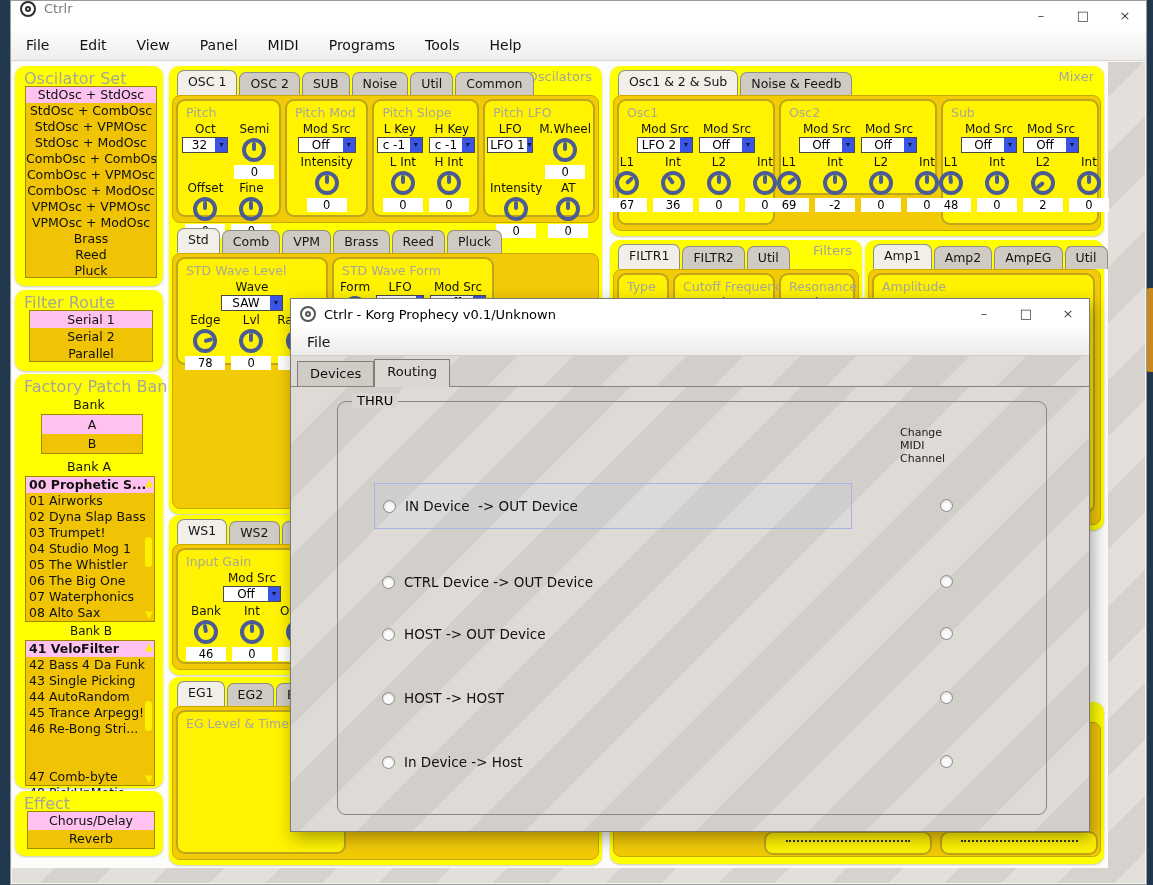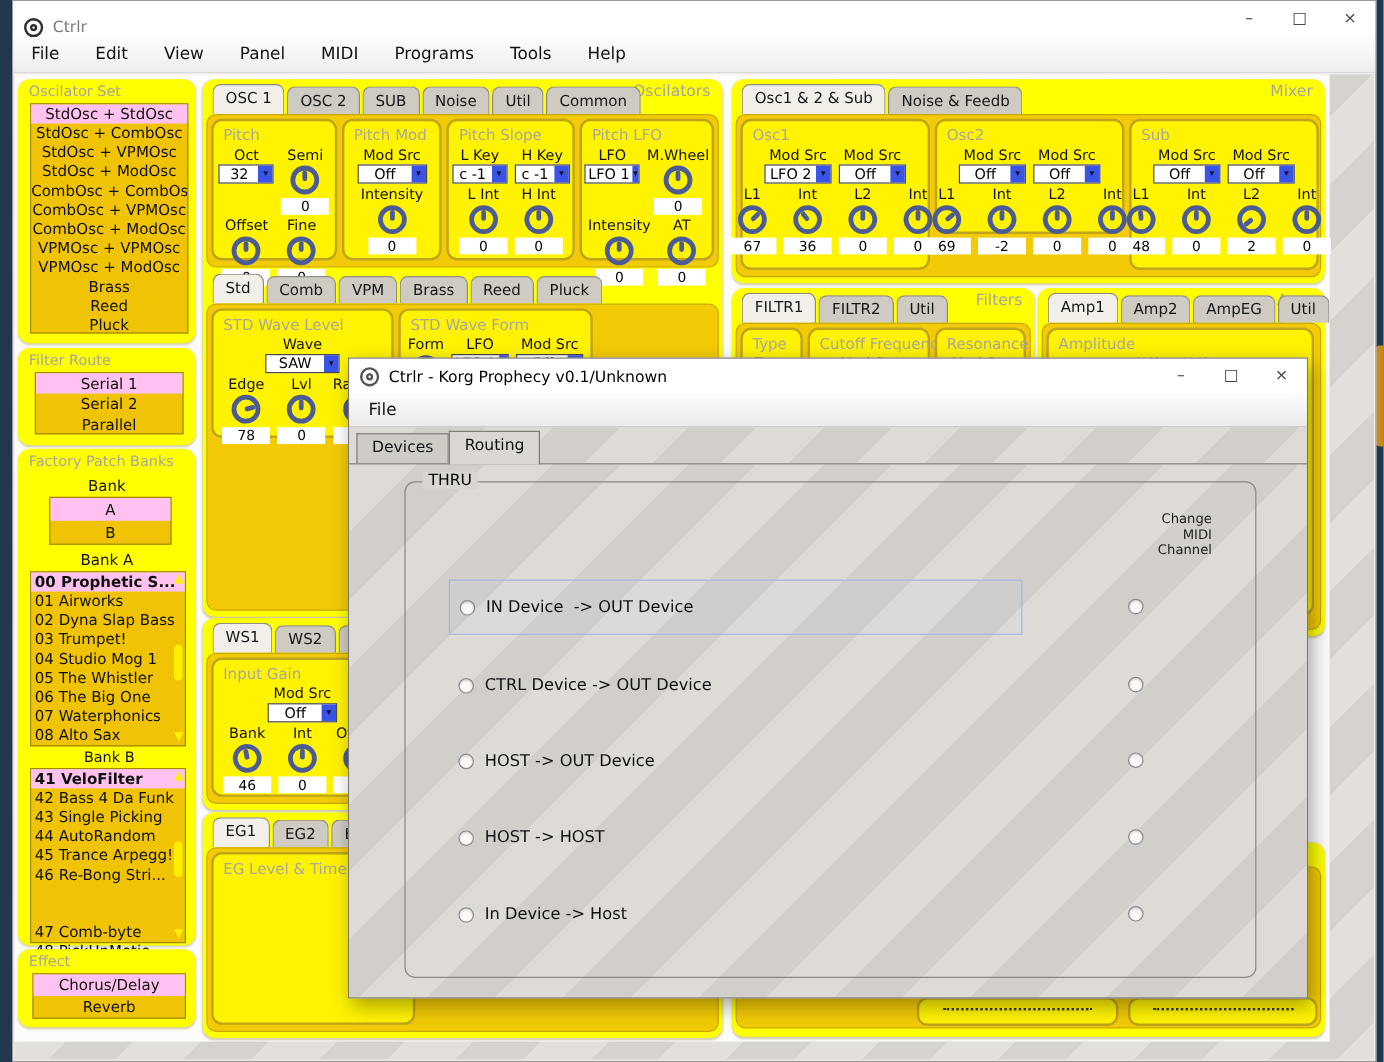--- a/index.html
+++ b/index.html
@@ -4,36 +4,36 @@
 <style>
   * { box-sizing: border-box; margin: 0; padding: 0; }
   html,body { width:1153px; height:885px; overflow:hidden; }
   body { font-family:"DejaVu Sans", sans-serif; background:#22384E; position:relative; }
 
   
   .edge-right-accent { position:absolute; right:0; top:288px; width:7px; height:84px; background:#C9891D; border-radius:4px 0 0 4px; }
 
   
   .mainwin { position:absolute; left:10px; top:0; right:6px; bottom:0; background:#F5F4F2; border:1px solid #9B9B9B; }
-  .titlebar { position:absolute; left:0; right:0; top:0; height:30px; background:#FFFFFF; display:flex; align-items:flex-end; }
+  .titlebar { position:absolute; left:0; right:0; top:0; height:30px; background:#FFFFFF; display:flex; align-items:flex-start; }
   .app-ico { width:16px; height:16px; border-radius:50%; border:2px solid #2E2E2E; margin-left:9px; position:relative; }
   .app-ico i { position:absolute; left:3px; top:3px; width:6px; height:6px; border-radius:50%; border:2px solid #2E2E2E; }
   .t-title { color:#7A7A7A; font-size:13px; margin-left:8px; }
   .wctrl { position:absolute; top:0; height:30px; width:42px; text-align:center; line-height:30px; color:#444; font-size:13px; }
   .wc-min { right:84px; } .wc-max { right:42px; } .wc-close { right:0; }
   .menubar { position:absolute; left:0; right:0; top:30px; height:30px; background:linear-gradient(#FCFCFC,#EFEEED); border-bottom:1px solid #D9D8D6; display:flex; }
   .menu-item { padding:0 15px; line-height:29px; font-size:14px; color:#111; }
 
   .content { position:absolute; left:1px; right:1px; top:61px; bottom:1px;
     background:repeating-linear-gradient(135deg,#E3E0DC 0 40px,#D6D3CF 40px 80px); }
   .canvas { position:absolute; left:0; top:0; width:1096px; height:806px; background:#FCFCFB; }
 
   
   .panel { position:absolute; background:#FFFF00; border-radius:10px; box-shadow:0 1px 2px rgba(120,110,0,.35); }
-  .p-title { position:absolute; top:3px; left:9px; font-size:12px; color:#A6A69B; white-space:nowrap; }
+  .p-title { position:absolute; top:3px; left:9px; font-size:16px; color:#A6A69B; white-space:nowrap; }
   .p-header { position:absolute; top:3px; right:10px; font-size:13px; color:#A6A69B; }
   .tabs { position:absolute; display:flex; align-items:flex-end; gap:2px; }
   .tab { height:23px; line-height:22px; padding:0 10px; font-size:12.5px; color:#161616; background:#CFCBC3; border:1px solid #8F8D85; border-bottom:none; border-radius:7px 7px 0 0; white-space:nowrap; }
   .tab.active { background:#F1EFE8; height:25px; }
   .tab-content { position:absolute; background:#F2CA06; border:1px solid #C9A900; border-radius:8px; display:flex; align-items:flex-start; gap:4px; padding:3px; }
   .group { background:#FFF300; border:2px solid #BFA51C; border-radius:9px; padding:1px 2px 3px; }
   .group-title { display:block; font-size:12.5px; color:#A8A89A; padding:3px 0 0 6px; white-space:nowrap; }
   .g-row { display:flex; gap:6px; justify-content:center; align-items:flex-start; margin-top:2px; }
   .cell { display:flex; flex-direction:column; align-items:center; }
   .cell.sp { width:36px; }
@@ -63,21 +63,21 @@
   .dlg-titlebar { position:absolute; left:0; right:0; top:0; height:30px; background:#FFFFFF; display:flex; align-items:center; }
   .dlg-title { color:#000; font-size:13px; margin-left:8px; }
   .dlg-menubar { position:absolute; left:0; right:0; top:30px; height:27px; background:linear-gradient(#FBFBFA,#ECEBE9); border-bottom:1px solid #CFCECC; }
   .dlg-menu-item { display:inline-block; padding:0 16px; line-height:26px; font-size:14px; color:#111; }
   .dlg-tabstrip { position:absolute; left:0; right:0; top:57px; height:30px; background:repeating-linear-gradient(135deg,#DEDBD7 0 40px,#D2CFCB 40px 80px); display:flex; align-items:flex-end; padding-left:6px; }
   .dlg-tab { height:25px; line-height:24px; padding:0 12px; font-size:13px; color:#111; background:#CFCCC6; border:1px solid #7F7D78; border-bottom:none; }
   .dlg-tab.active { background:#DBD8D3; height:28px; margin-bottom:-1px; z-index:2; }
   .dlg-body { position:absolute; left:0; right:0; top:87px; bottom:0; border-top:1px solid #85837E; background:repeating-linear-gradient(135deg,#DEDBD7 0 40px,#D2CFCB 40px 80px); }
   .fieldset { position:absolute; left:46px; top:14px; width:710px; height:414px; border:1px solid #8A8883; border-radius:9px; }
   .legend { position:absolute; left:14px; top:-9px; padding:0 5px; background:#D9D6D2; font-size:13px; color:#000; }
-  .col-header { position:absolute; left:562px; top:24px; width:110px; text-align:right; font-size:11px; line-height:13px; color:#1c1c1c; white-space:pre-line; }
+  .col-header { position:absolute; left:562px; top:24px; width:110px; text-align:left; font-size:11px; line-height:13px; color:#1c1c1c; white-space:pre-line; }
   .thru-row { position:absolute; left:36px; right:26px; height:46px; }
   .row-left { position:absolute; left:0; top:0; width:478px; height:46px; display:flex; align-items:center; }
   .thru-row.focused .row-left { border:1px solid #A7B3E5; background:rgba(186,196,232,.06); }
   .radio { width:13px; height:13px; border-radius:50%; border:1px solid #8A8A8A; background:#FAFAFA; box-shadow:inset 0 1px 2px rgba(0,0,0,.18); flex:none; }
   .thru-label { font-size:13.5px; color:#101010; margin-left:9px; white-space:pre; }
   .radio.right { position:absolute; left:566px; top:16px; }
 </style>
 </head>
 <body>
 
@@ -700,21 +700,21 @@
 MIDI
 Channel</div>
           <div></div>
         <div class="thru-row focused" style="top: 81px;">
               <div class="row-left">
                 <span class="radio" style="margin-left: 8px;"></span>
                 <span class="thru-label">IN Device  -&gt; OUT Device</span>
               </div>
               <span class="radio right"></span>
             </div>
-            <div class="thru-row" style="top: 146px;">
+            <div class="thru-row" style="top: 157px;">
               <div class="row-left">
                 <span class="radio" style="margin-left: 8px;"></span>
                 <span class="thru-label">CTRL Device -&gt; OUT Device</span>
               </div>
               <span class="radio right"></span>
             </div>
             <div class="thru-row" style="top: 209px;">
               <div class="row-left">
                 <span class="radio" style="margin-left: 8px;"></span>
                 <span class="thru-label">HOST -&gt; OUT Device</span>

